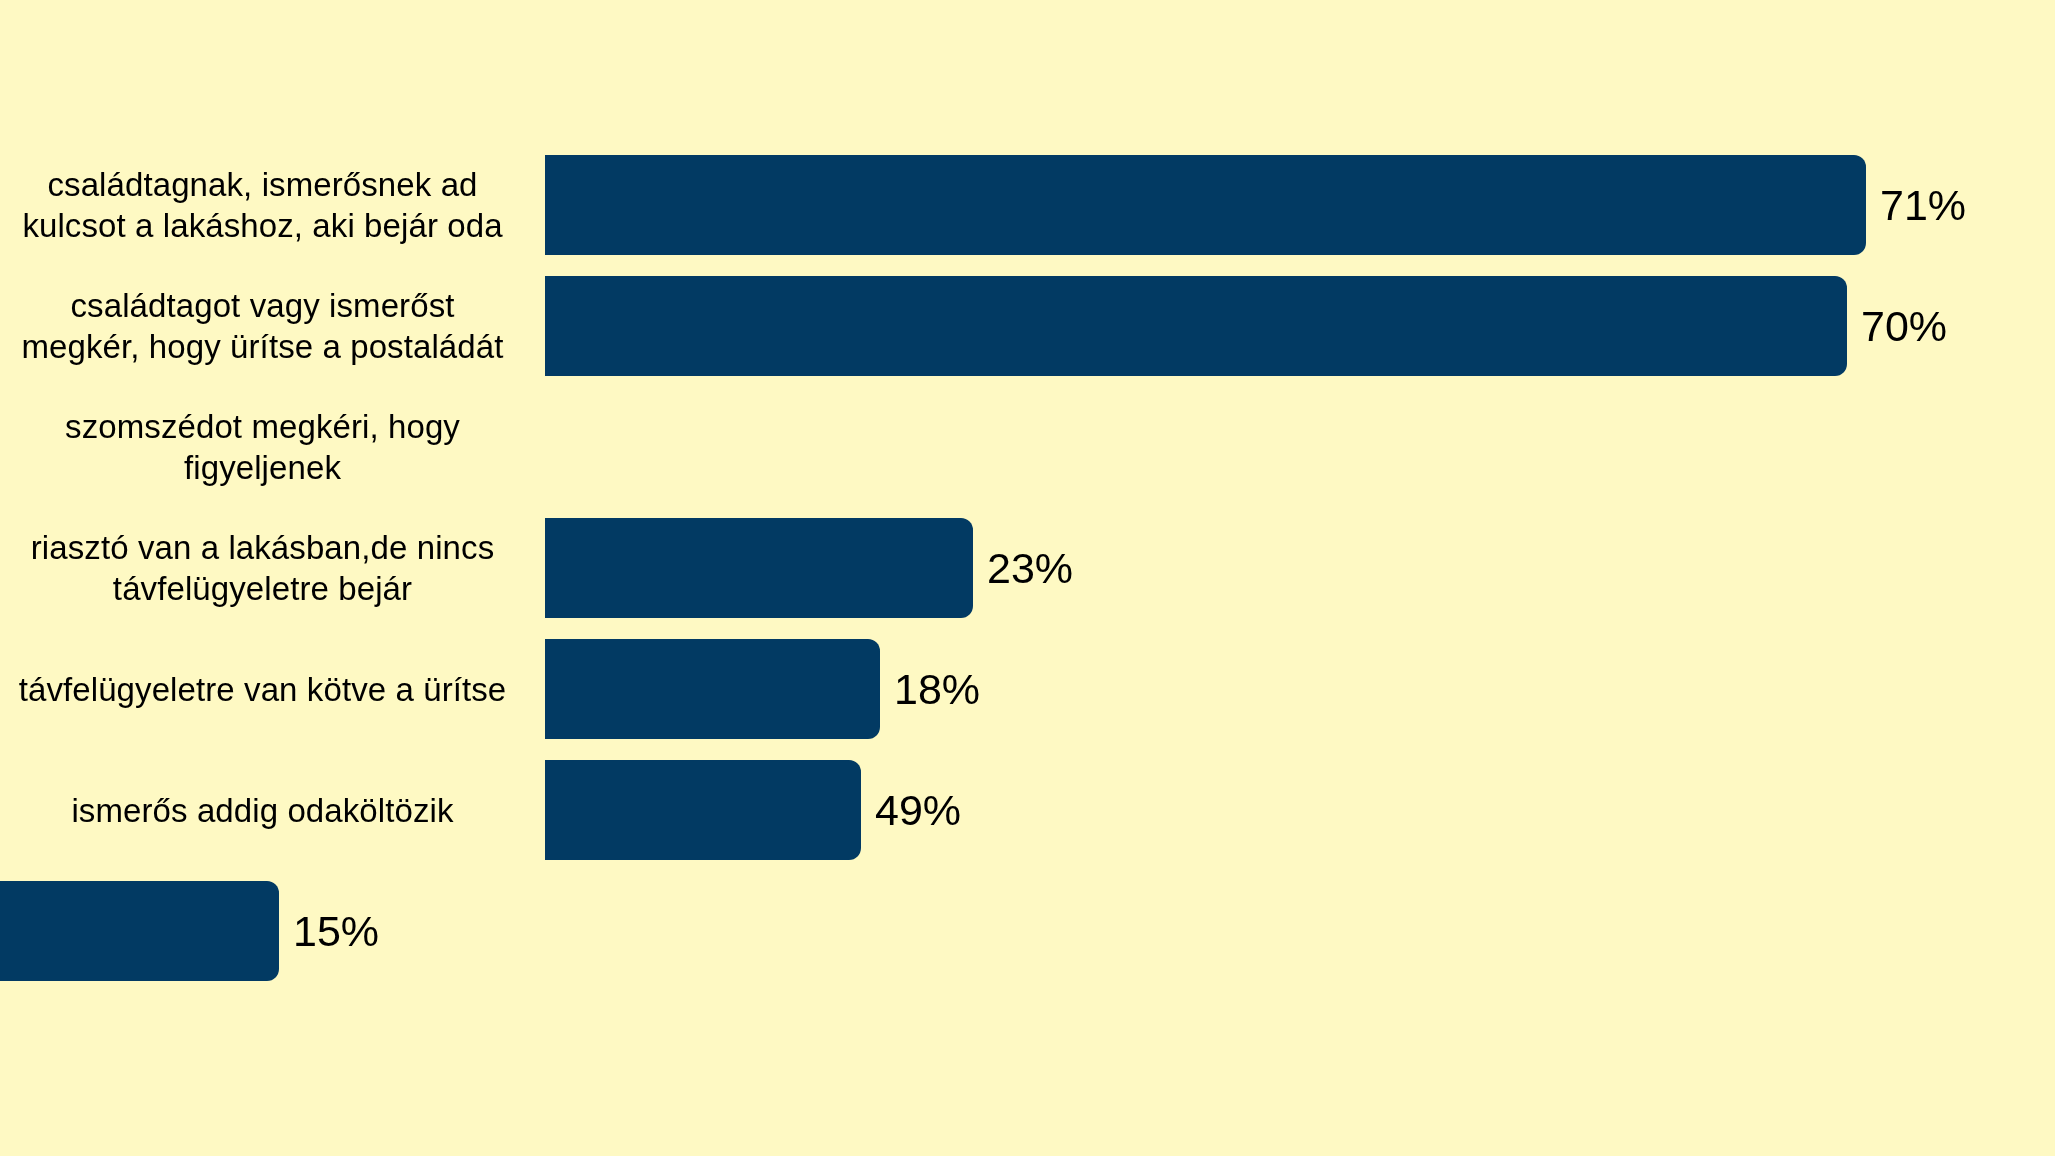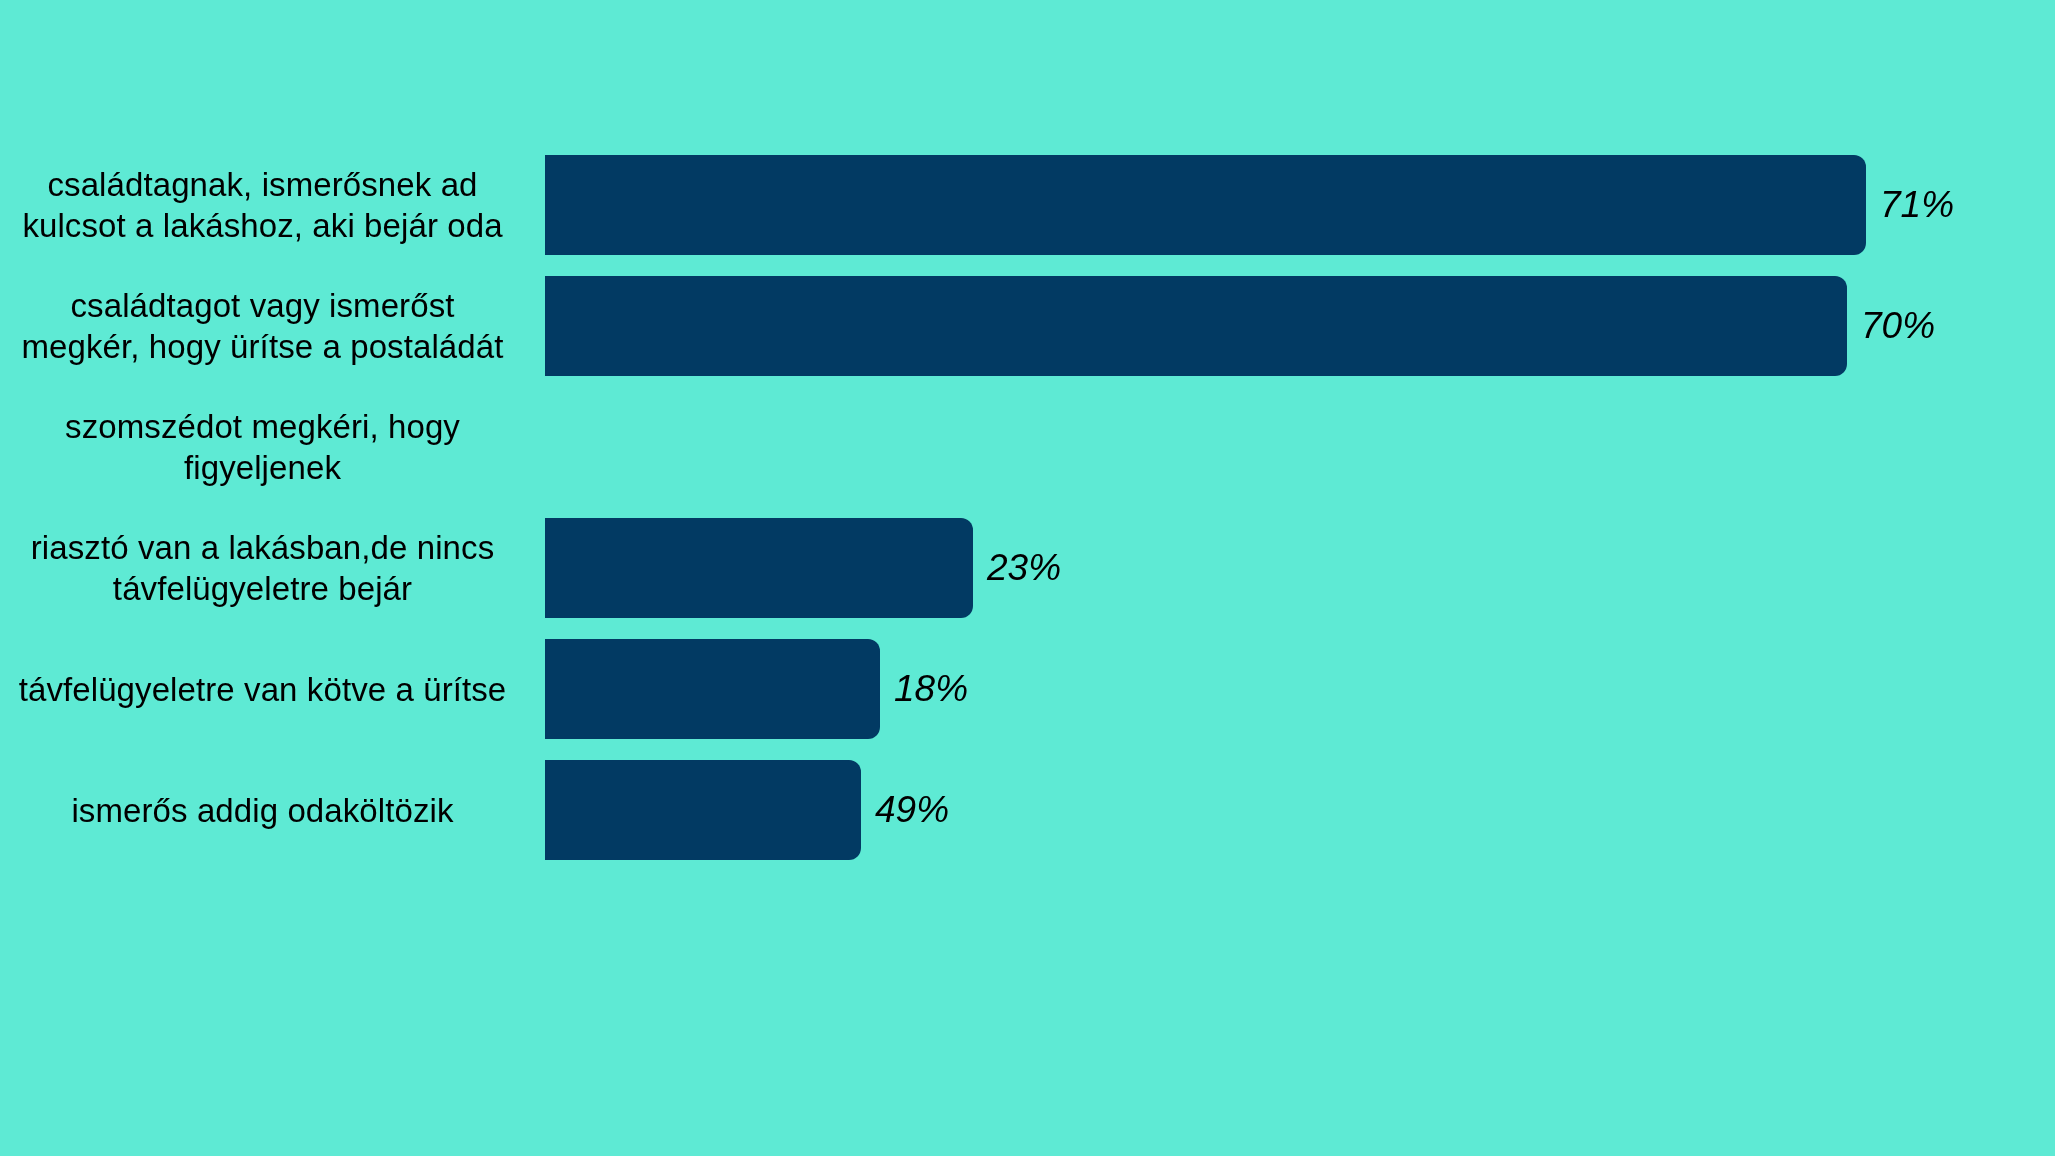--- a/index.html
+++ b/index.html
@@ -11,21 +11,21 @@
     height: 1156px;
     background: #7ed3f7;
     font-family: "Liberation Sans", sans-serif;
     overflow: hidden;
   }
 
   #chart {
     position: relative;
     width: 2055px;
     height: 1156px;
-    background: #5eead4;
+    background: #fef9c3;
     box-sizing: border-box;
   }
 
   .rows {
     position: absolute;
     left: 0;
     top: 155px;
     width: 2055px;
   }
 
@@ -59,27 +59,26 @@
   }
 
   .bar {
     height: 100px;
     background: #023a63;
     border-radius: 0 12px 12px 0;
     flex: 0 0 auto;
   }
 
   .value-label {
-    font-size: 37px;
+    font-size: 43px;
     line-height: 46px;
     color: #000000;
     margin-left: 14px;
     white-space: nowrap;
     flex: 0 0 auto;
-    font-style: italic;
   }
 </style>
 </head>
 <body>
 
 <div id="chart">
   <div class="rows" id="rows">
       <div class="row">
         <div class="cat-label">családtagnak, ismerősnek ad
 kulcsot a lakáshoz, aki bejár oda</div>
@@ -116,15 +115,19 @@
         </div>
       </div>
       <div class="row">
         <div class="cat-label">ismerős addig odaköltözik</div>
         <div class="bar-area">
           <div class="bar" style="width: 316px;"></div>
           <div class="value-label">49%</div>
         </div>
       </div>
       <div class="row">
+        <div class="bar-area">
+          <div class="bar" style="width: 279px;"></div>
+          <div class="value-label">15%</div>
+        </div>
       </div>
     </div>
 </div>
 
 </body></html>

